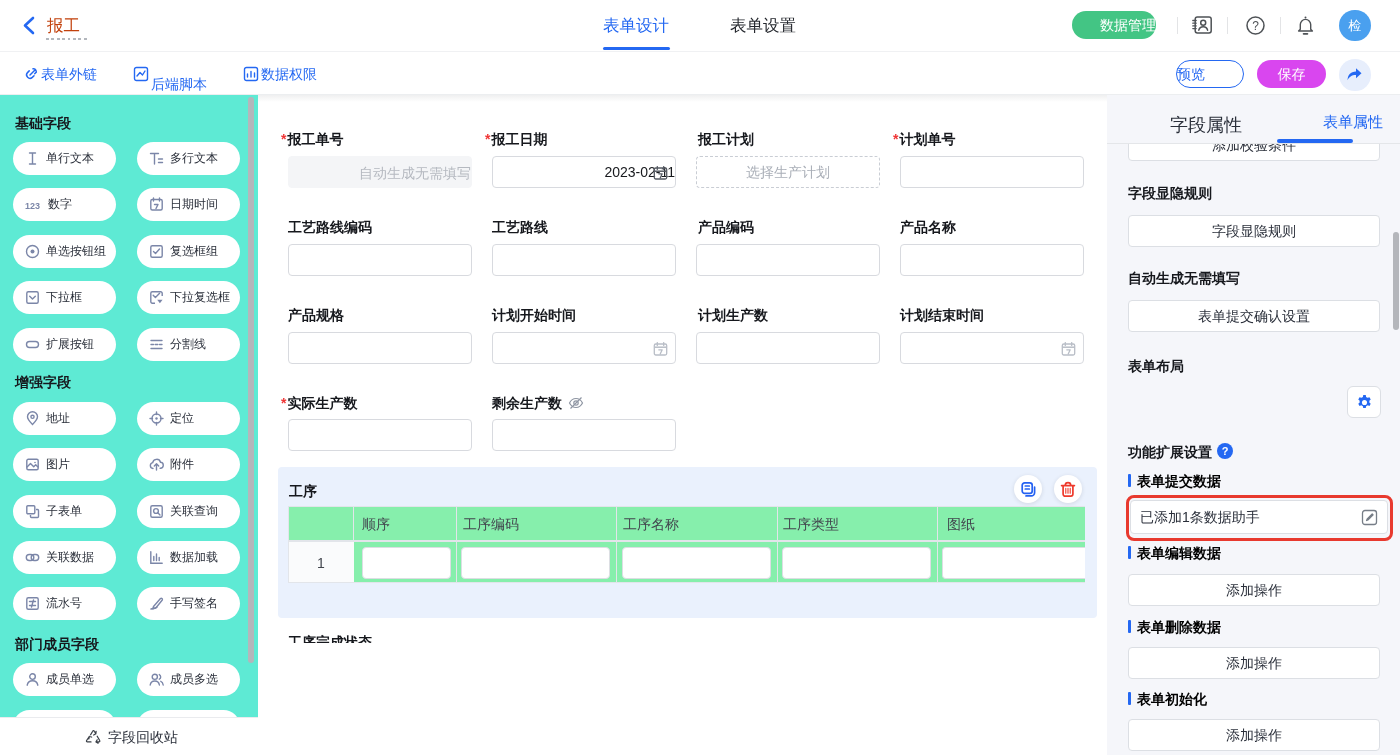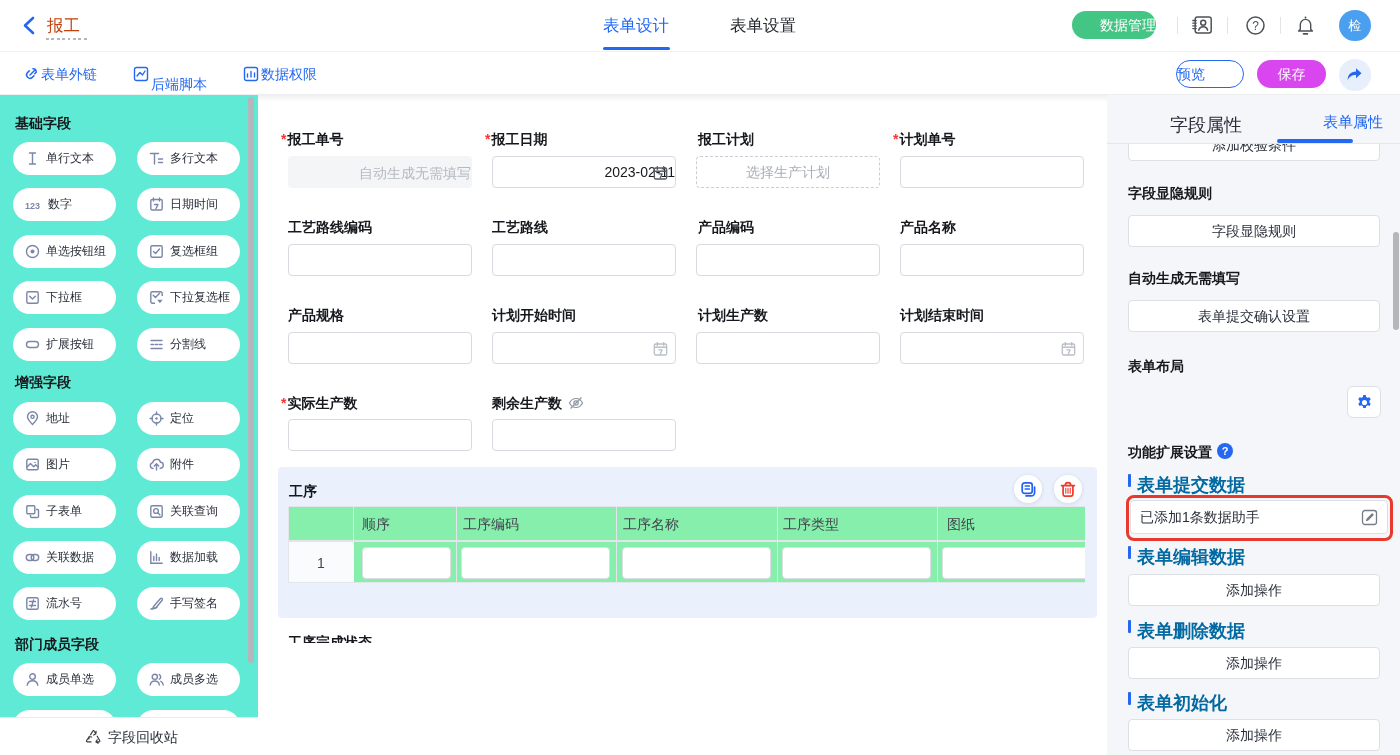--- a/index.html
+++ b/index.html
@@ -8,21 +8,21 @@
 .abs { position:absolute; }
 svg { display:block; }
 .pill { position:absolute; width:103px; height:33px; background:#fff; border-radius:17px; display:flex; align-items:center; padding-left:12px; font-size:12px; color:#2a2f3a; white-space:nowrap; }
 .pill svg { margin-right:6px; flex:none; }
 .shead { position:absolute; left:15px; font-size:14px; font-weight:bold; color:#16181d; }
 .flabel { position:absolute; font-size:14px; font-weight:bold; color:#16181d; white-space:nowrap; }
 .flabel .req { color:#f03535; margin-right:1px; }
 .finput { position:absolute; width:184px; height:32px; background:#fff; border:1px solid #d8dadf; border-radius:4px;text-align:right; }
 .rbtn { position:absolute; left:21px; width:252px; height:32px; background:#fff; border:1px solid #dcdfe4; border-radius:4px; font-size:14px; color:#2a2f3a; text-align:center; line-height:30px; }
 .rhead { position:absolute; left:21px; font-size:14px; font-weight:bold; color:#16181d; }
-.rsub { position:absolute; left:21px; font-size:18px; font-weight:bold; color:#0369a1; padding-left:9px; }
+.rsub { position:absolute; left:21px; font-size:14px; font-weight:bold; color:#000000; padding-left:9px; }
 .rsub:before { content:""; position:absolute; left:0; top:1.5px; width:3px; height:13px; background:#2468f2; border-radius:1px; }
 </style>
 </head>
 <body>
 
 <div class="abs" id="topbar" style="left:0;top:0;width:1400px;height:52px;background:#fff;border-bottom:1px solid #f0f1f3;">
   <svg class="abs" style="left:22px;top:16px" width="13" height="19" viewBox="0 0 13 19">
       <path d="M11 2 L3 9.5 L11 17" fill="none" stroke="#2468f2" stroke-width="2.6" stroke-linecap="round" stroke-linejoin="round"></path>
     </svg>
   <div class="abs" style="left:47px;top:14.5px;font-size:16.5px;color:#c2410c;">报工</div>

